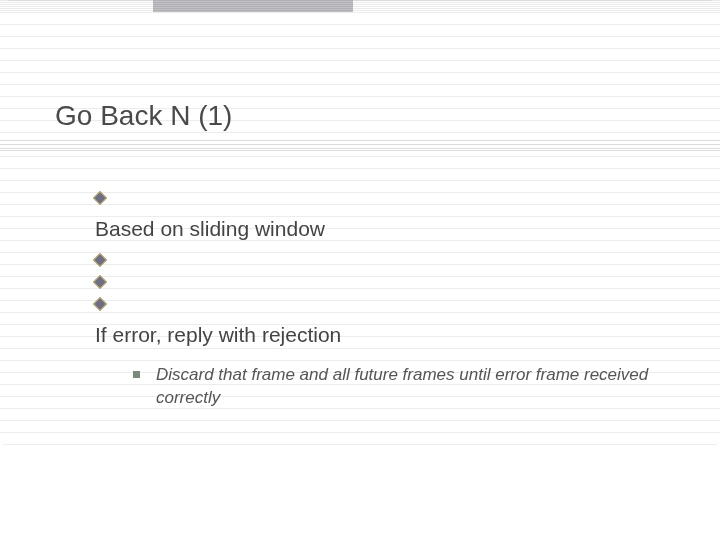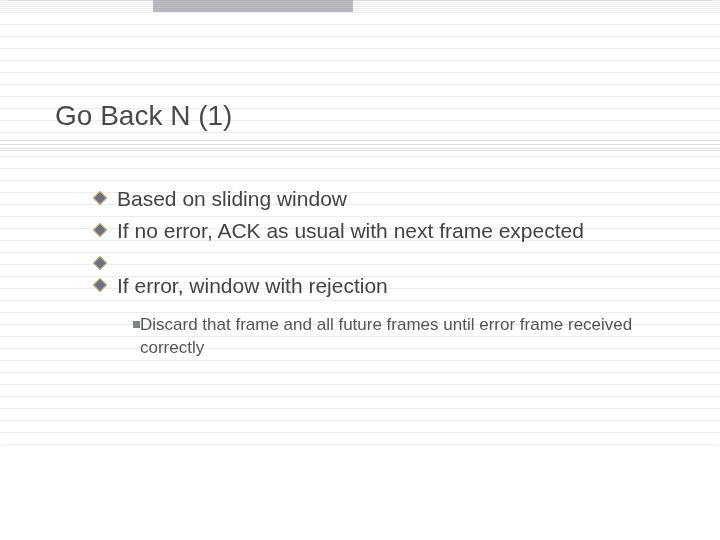--- a/index.html
+++ b/index.html
@@ -70,20 +70,21 @@
     position: absolute;
     left: 95px;
     top: 185px;
     width: 590px;
   }
   .bullet-row {
     display: flex;
     align-items: flex-start;
     gap: 12px;
     margin-bottom: 4px;
+    flex-direction: column;
   }
   .diamond {
     flex: 0 0 auto;
     width: 10px;
     height: 10px;
     margin-top: 8px;
     background: #6e6e85;
     border: 1px solid #c8b46a;
     transform: rotate(45deg);
   }
@@ -92,22 +93,23 @@
     line-height: 1.35;
     color: #444;
   }
   .sublist {
     margin-top: 14px;
     margin-left: 38px;
   }
   .sub-row {
     display: flex;
     align-items: flex-start;
-    gap: 0;
+    gap: 16px;
     margin-bottom: 8px;
+    font-style: italic;
   }
   .square {
     flex: 0 0 auto;
     width: 7px;
     height: 7px;
     margin-top: 7px;
     background: #7a8a7a;
   }
   .sub-text {
     font-size: 17px;
@@ -133,28 +135,27 @@
   </div>
 
   <div class="content">
 
     <div class="bullet-row">
       <div class="diamond"></div>
       <div class="bullet-text">Based on sliding window</div>
     </div>
     <div class="bullet-row">
       <div class="diamond"></div>
-      <div class="bullet-text">If no error, ACK as usual with next frame expected</div>
     </div>
     <div class="bullet-row">
       <div class="diamond"></div>
     </div>
     <div class="bullet-row">
       <div class="diamond"></div>
-      <div class="bullet-text">If error, window with rejection</div>
+      <div class="bullet-text">If error, reply with rejection</div>
     </div>
 
     <div class="sublist">
       <div class="sub-row">
         <div class="square"></div>
         <div class="sub-text">Discard that frame and all future frames until error frame received correctly</div>
       </div>
     </div>
 
   </div>

